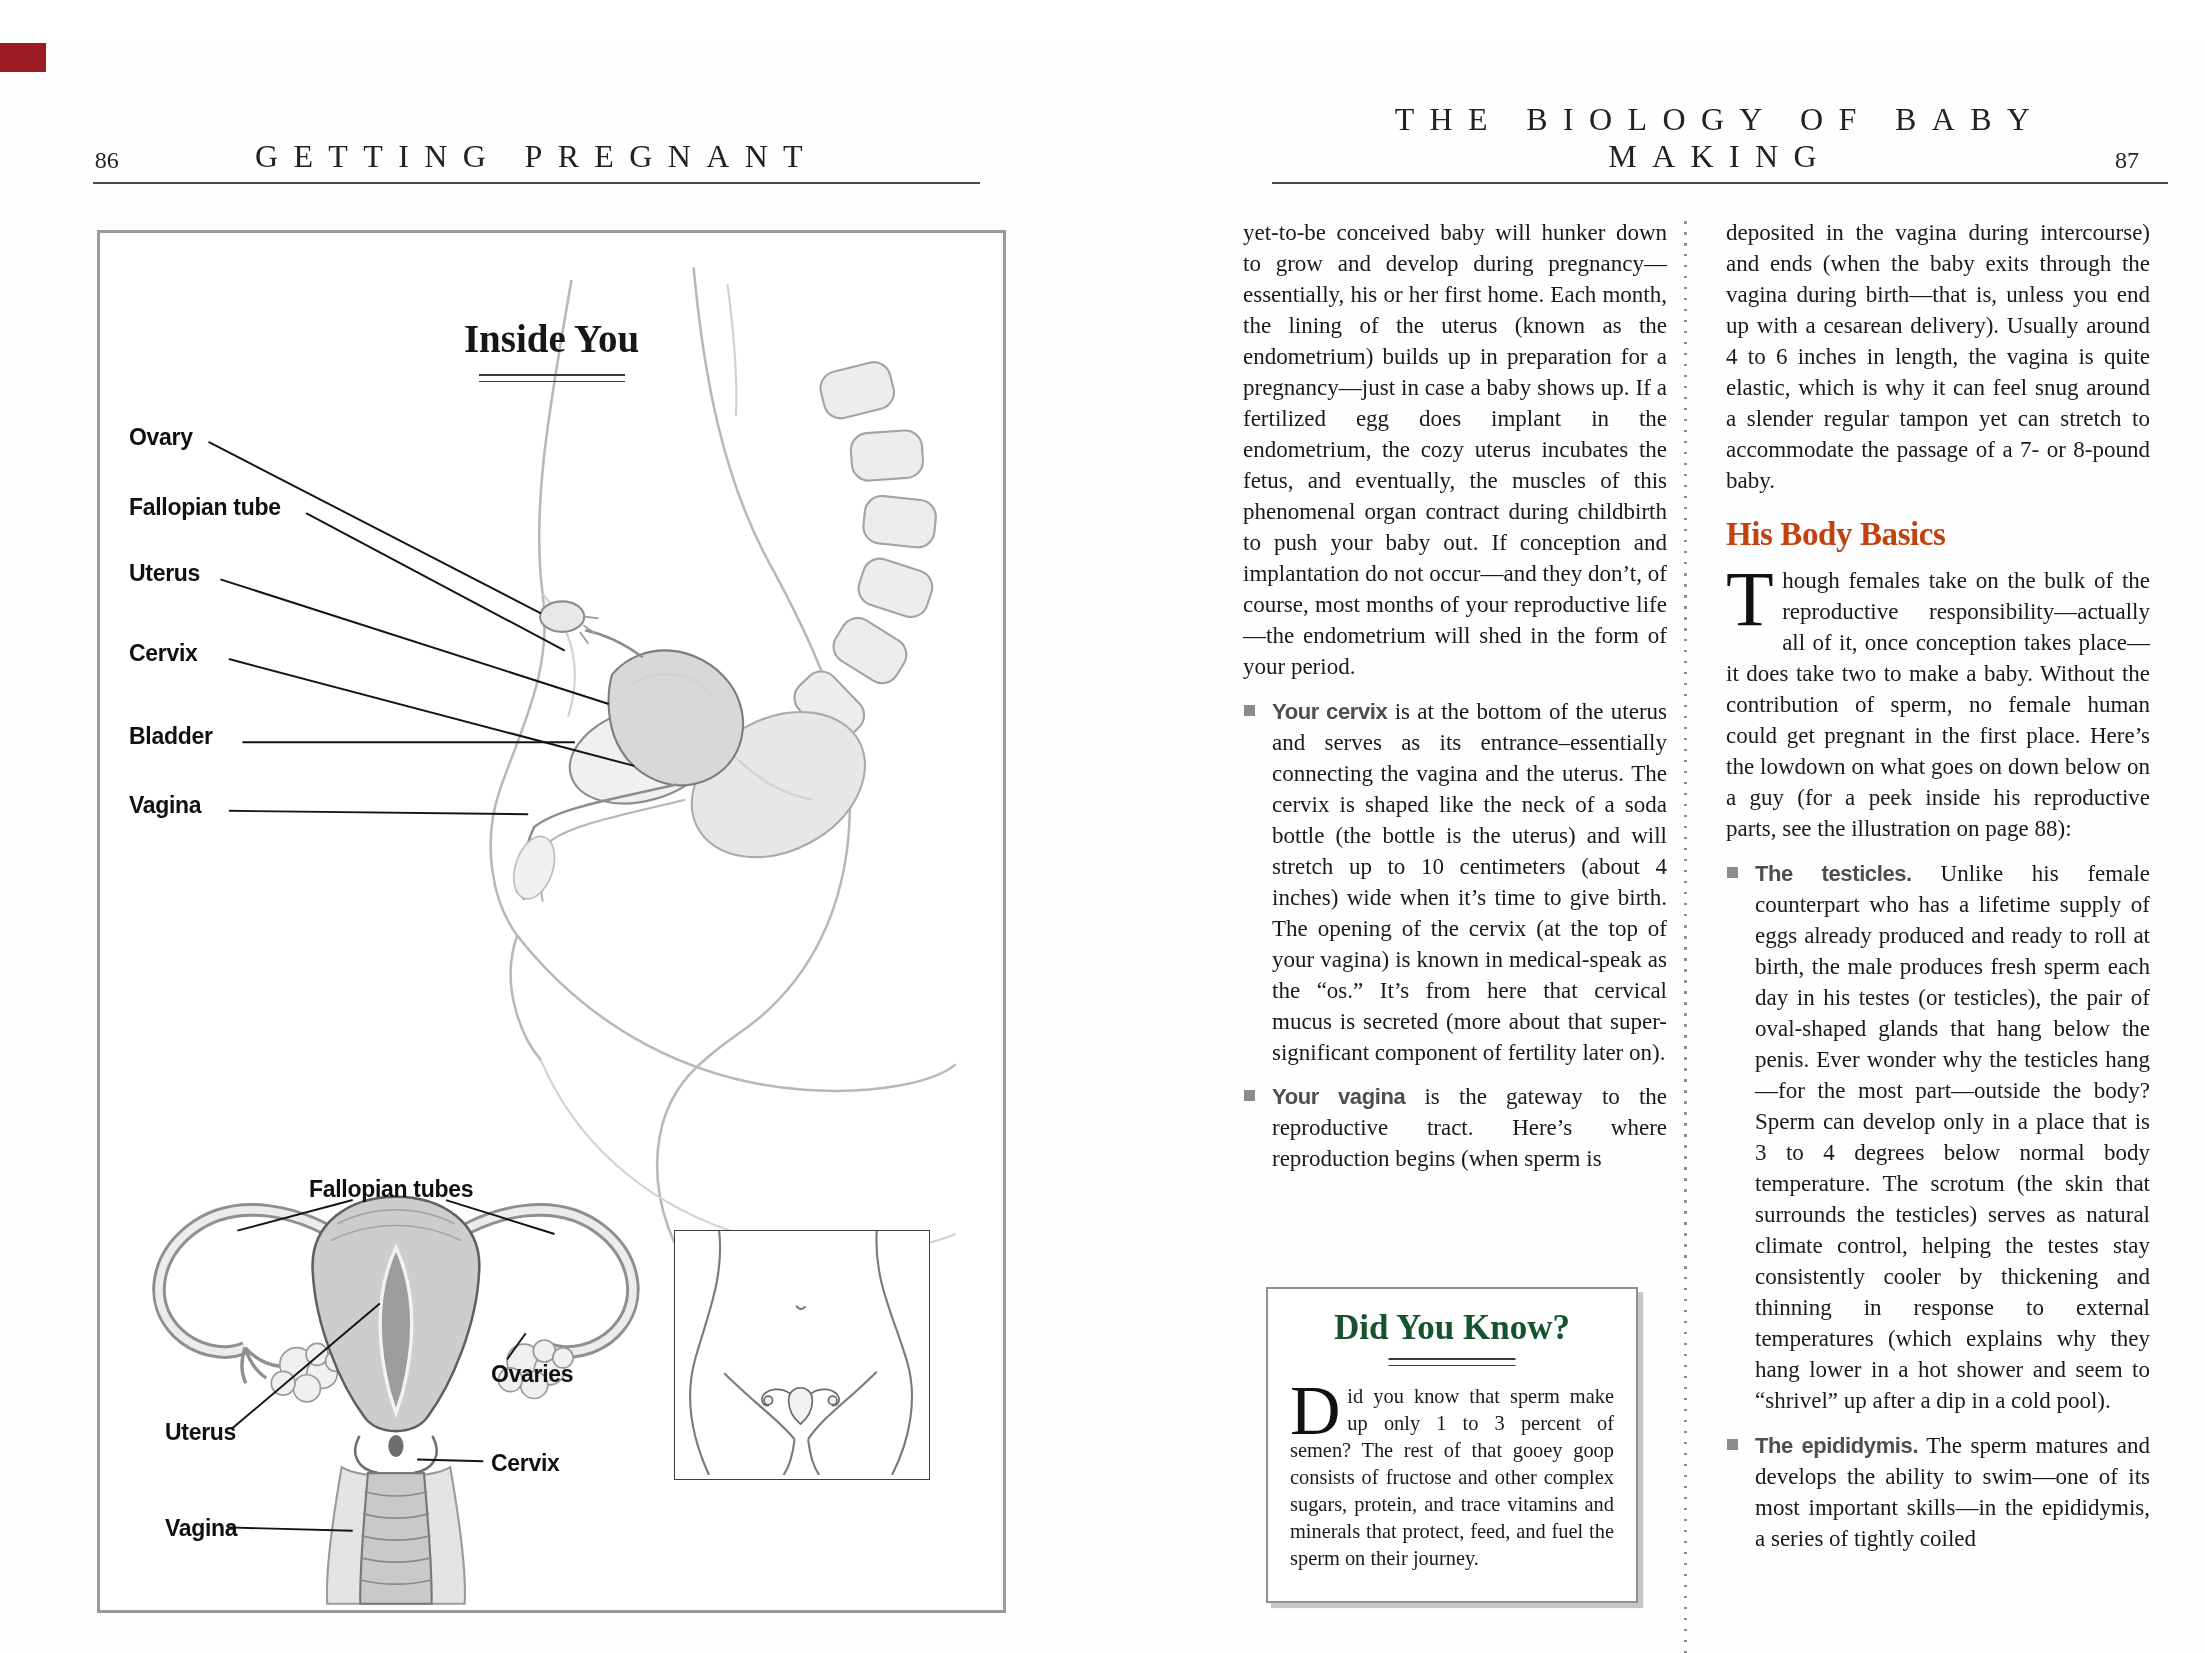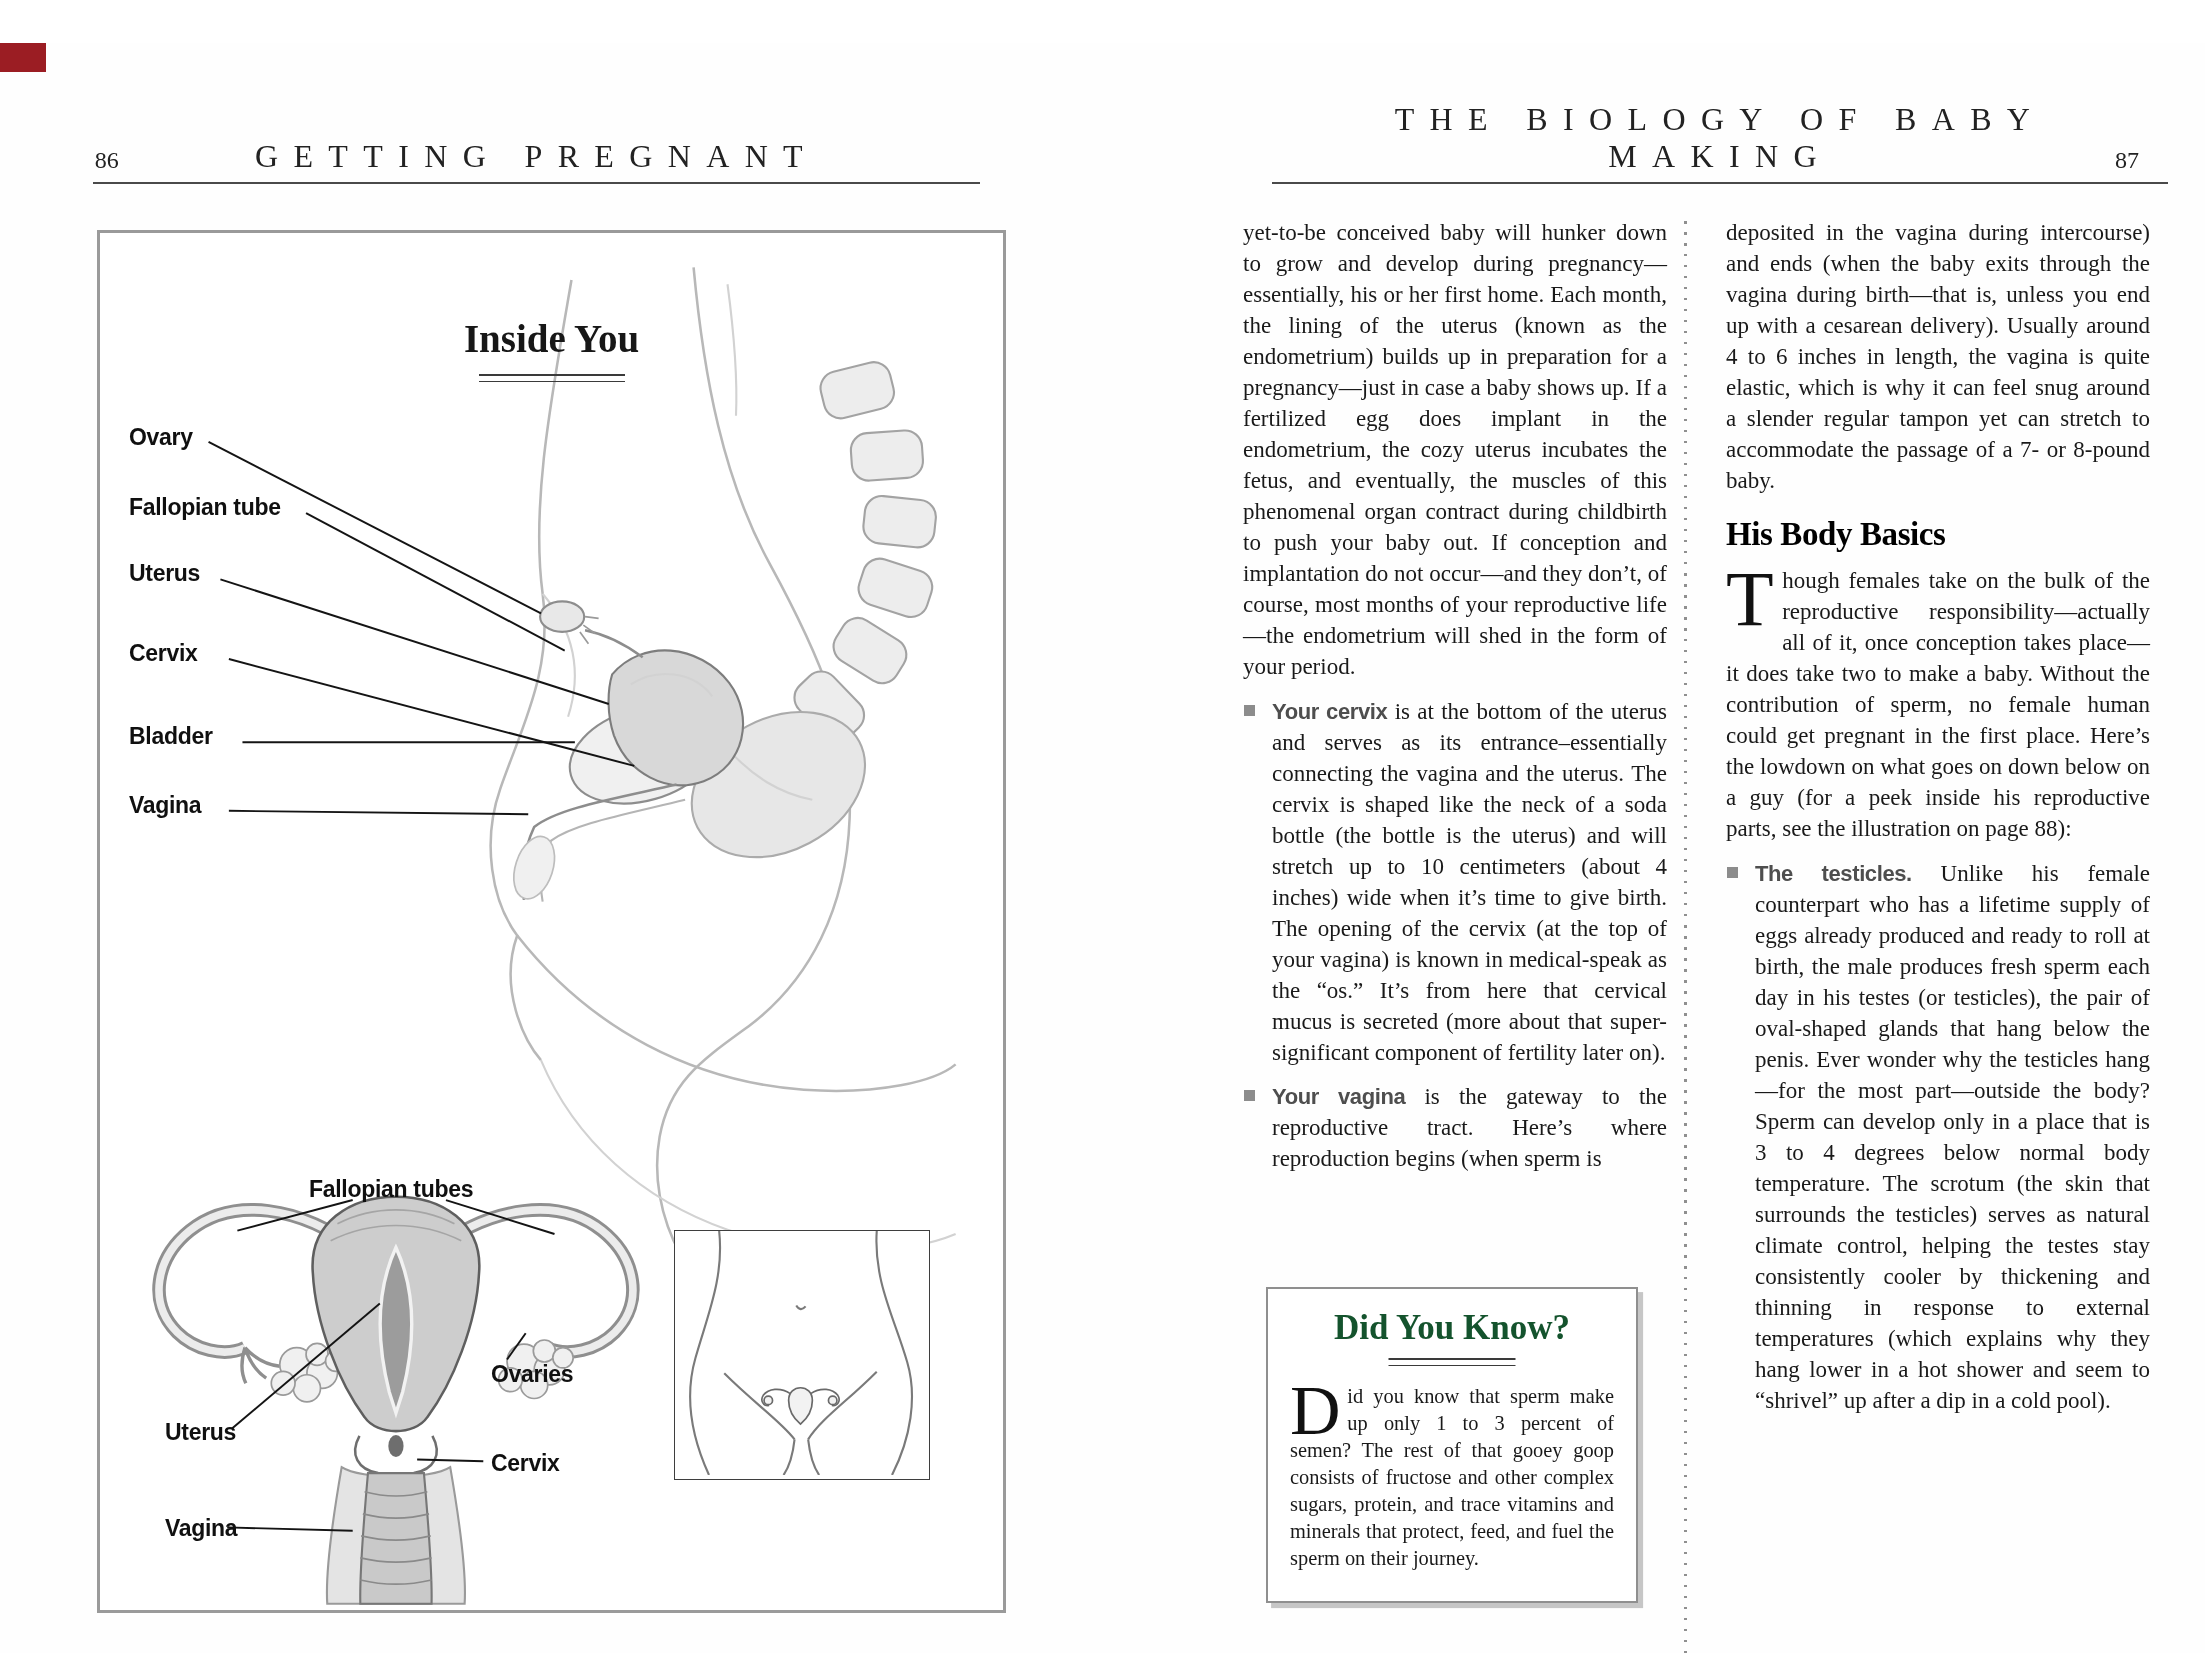--- a/index.html
+++ b/index.html
@@ -23,21 +23,21 @@
   .fig-label{position:absolute;font-family:"Liberation Sans",sans-serif;font-weight:bold;font-size:23px;letter-spacing:-0.3px;color:#101010;white-space:nowrap;}
   .inset-box{position:absolute;left:574px;top:997px;width:254px;height:248px;border:1.7px solid #3e3e3e;background:#ffffff;}
   
   .col{position:absolute;width:424px;font-size:23px;line-height:31px;text-align:justify;color:#191919;}
   .col-1{left:1243px;top:174px;}
   .col-2{left:1726px;top:174px;}
   .col p{margin:0 0 12px 0;}
   .bullet-item{position:relative;padding-left:29px;margin:13.6px 0 0 0;}
   .bullet-square{position:absolute;left:0.8px;top:9.3px;width:11px;height:11px;background:#8c8c8c;}
   .lead-in{font-family:"Liberation Sans",sans-serif;font-weight:bold;font-size:22px;letter-spacing:-0.4px;color:#4e4e4e;}
-  .section-head{font-family:"Liberation Serif",serif;font-weight:bold;font-size:33px;line-height:37px;letter-spacing:-0.4px;color:#000000;margin:20.4px 0 12px 0;text-align:left;}
+  .section-head{font-family:"Liberation Serif",serif;font-weight:bold;font-size:33px;line-height:37px;letter-spacing:-0.4px;color:#c2410c;margin:20.4px 0 12px 0;text-align:left;}
   .dropcap{float:left;font-size:78px;line-height:59px;padding:3.4px 8.5px 0 0;color:#111;}
   
   .col-divider{position:absolute;left:1684px;top:178px;width:2.5px;height:1446px;background:repeating-linear-gradient(to bottom,#8f8f8f 0 2.5px,transparent 2.5px 11px);}
   
   .dyk-box{position:absolute;left:1266px;top:1244px;width:372px;height:316px;box-sizing:border-box;border:2.5px solid #8f8f8f;background:#fff;box-shadow:5.1px 5.1px 0 #c6c6c6;padding:15.3px 22px;}
   .dyk-title{text-align:center;font-size:35px;font-weight:bold;color:#14532d;margin:3.4px 0 0 0;}
   .dyk-rule{position:relative;left:50%;transform:translateX(-50%);width:127px;height:5.1px;border-top:2.5px solid #3a3a3a;border-bottom:1.7px solid #3a3a3a;margin:10.2px 0 17px 0;}
   .dyk-text{font-size:20.4px;line-height:27px;text-align:justify;color:#191919;}
   .dyk-text .dropcap{font-size:70px;line-height:51px;padding:2.5px 6.8px 0 0;}
   svg .sketch{stroke:#b8b8b8;stroke-width:3;fill:none;}
@@ -221,16 +221,20 @@
   <div class="col col-2">
     <p>deposited in the vagina during intercourse) and ends (when the baby exits through the vagina during birth—that is, unless you end up with a cesarean delivery). Usually around 4 to 6 inches in length, the vagina is quite elastic, which is why it can feel snug around a slender regular tampon yet can stretch to accommodate the passage of a 7- or 8-pound baby.</p>
     <div class="section-head">His Body Basics</div>
     <p>
       <span class="dropcap">T</span><span>hough females take on the bulk of the reproductive responsibility—actually all of it, once conception takes place—it does take two to make a baby. Without the contribution of sperm, no female human could get pregnant in the first place. Here’s the lowdown on what goes on down below on a guy (for a peek inside his reproductive parts, see the illustration on page 88):</span>
     </p>
     <div class="bullet-item">
       <span class="bullet-square"></span>
       <span class="lead-in">The testicles.</span><span> Unlike his female counterpart who has a lifetime supply of eggs already produced and ready to roll at birth, the male produces fresh sperm each day in his testes (or testicles), the pair of oval-shaped glands that hang below the penis. Ever wonder why the testicles hang—for the most part—outside the body? Sperm can develop only in a place that is 3 to 4 degrees below normal body temperature. The scrotum (the skin that surrounds the testicles) serves as natural climate control, helping the testes stay consistently cooler by thickening and thinning in response to external temperatures (which explains why they hang lower in a hot shower and seem to “shrivel” up after a dip in a cold pool).</span>
     </div>
+    <div class="bullet-item">
+      <span class="bullet-square"></span>
+      <span class="lead-in">The epididymis.</span><span> The sperm matures and develops the ability to swim—one of its most important skills—in the epididymis, a series of tightly coiled</span>
+    </div>
   </div>
 
 </div>
 
 
 </body></html>

